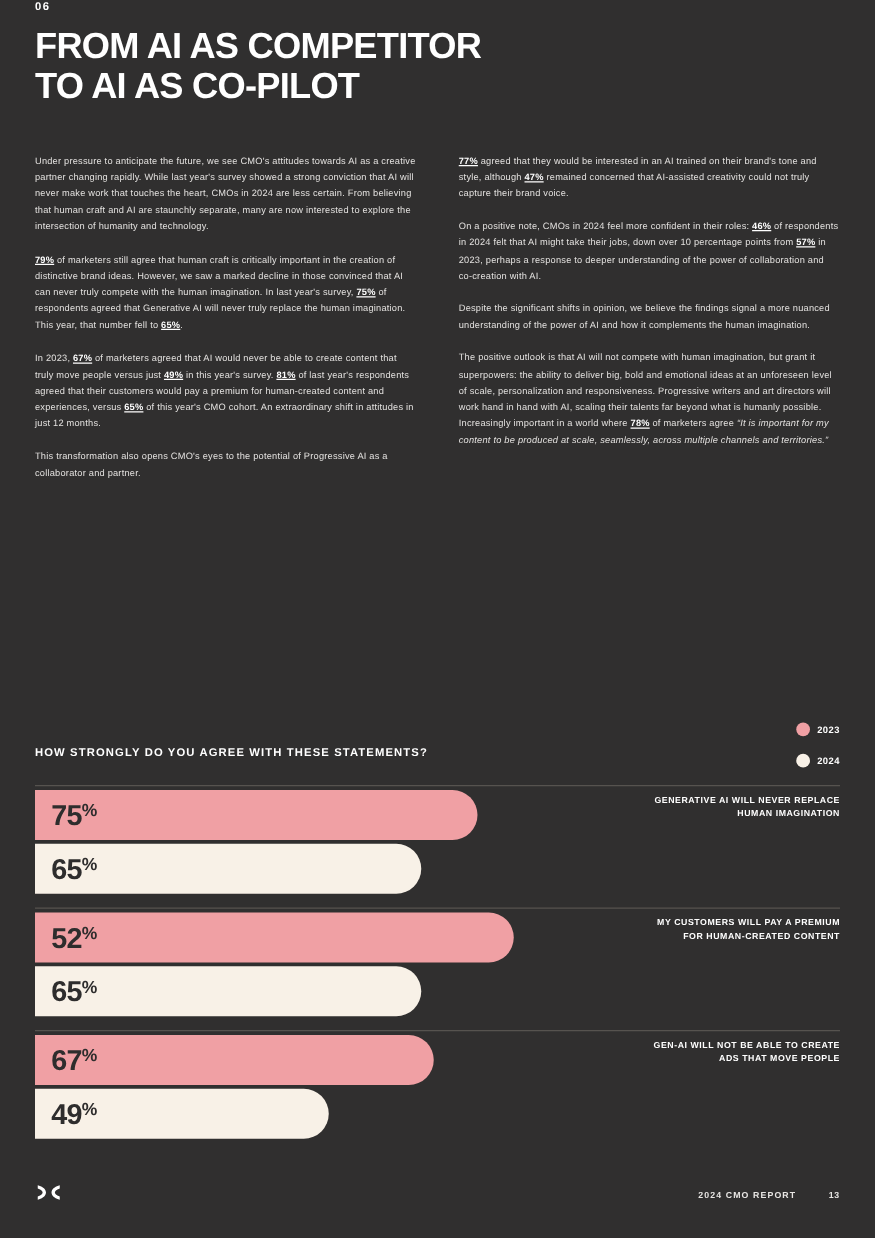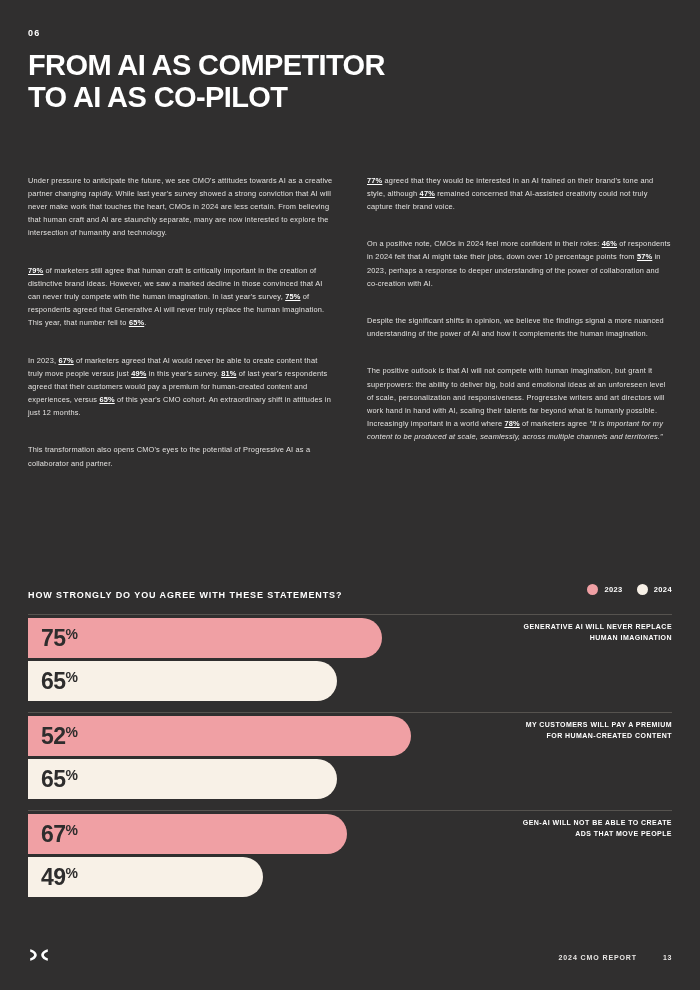--- a/index.html
+++ b/index.html
@@ -18,21 +18,20 @@
   }
 
   .page {
     position: absolute;
     inset: 0;
     padding: 0 28px;
   }
 
   
   .page-number {
-    margin-top: 28px;
     font-size: 9px;
     font-weight: bold;
     letter-spacing: 1.2px;
     color: #ffffff;
   }
 
   .title {
     margin-top: 12px;
     font-size: 29px;
     line-height: 1.10;
@@ -52,21 +51,20 @@
   }
   .col { width: 313px; }
 
   .col p {
     font-size: 7.4px;
     line-height: 1.78;
     letter-spacing: 0.18px;
     color: #e3e1df;
     margin-bottom: 13px;
     text-align: left;
-    margin-top: 24px;
   }
   .col p:last-child { margin-bottom: 0; }
   .col b { color: #ffffff; font-weight: bold; text-decoration: underline; }
   .col i { font-style: italic; }
 
   
   .chart {
     position: absolute;
     left: 28px;
     right: 28px;
@@ -82,21 +80,21 @@
 
   .chart-title {
     font-size: 9px;
     font-weight: bold;
     letter-spacing: 0.9px;
     color: #ffffff;
     text-transform: uppercase;
     margin-top: 12px;
   }
 
-  .legend { display: flex; align-items: flex-start; gap: 14px; }
+  .legend { display: flex; align-items: flex-start; gap: 14px; flex-direction: column; }
   .legend-item { display: flex; align-items: center; gap: 6px; }
   .legend-dot {
     width: 11px; height: 11px; border-radius: 50%;
     display: block;
   }
   .legend-dot.y2023 { background: #f0a0a4; }
   .legend-dot.y2024 { background: #f8f1e7; }
   .legend-label {
     font-size: 7.5px;
     font-weight: bold;

